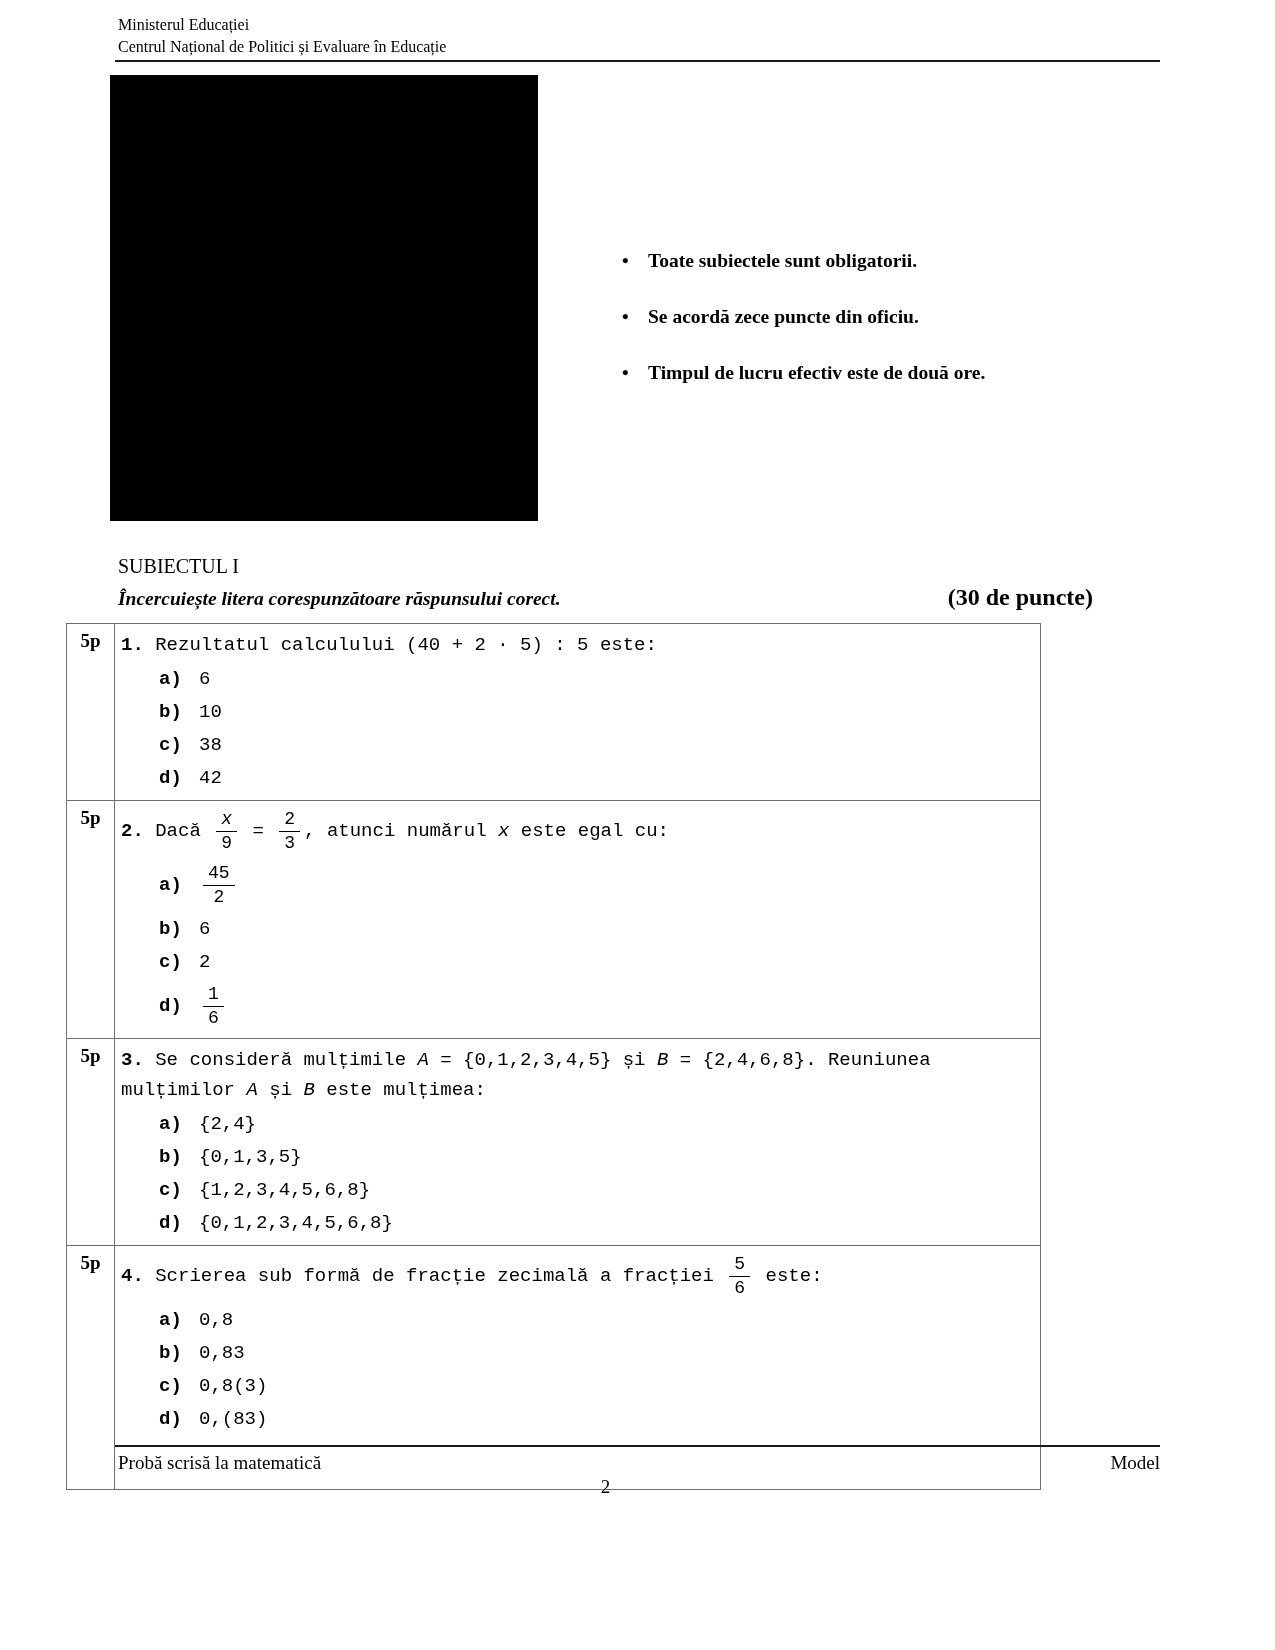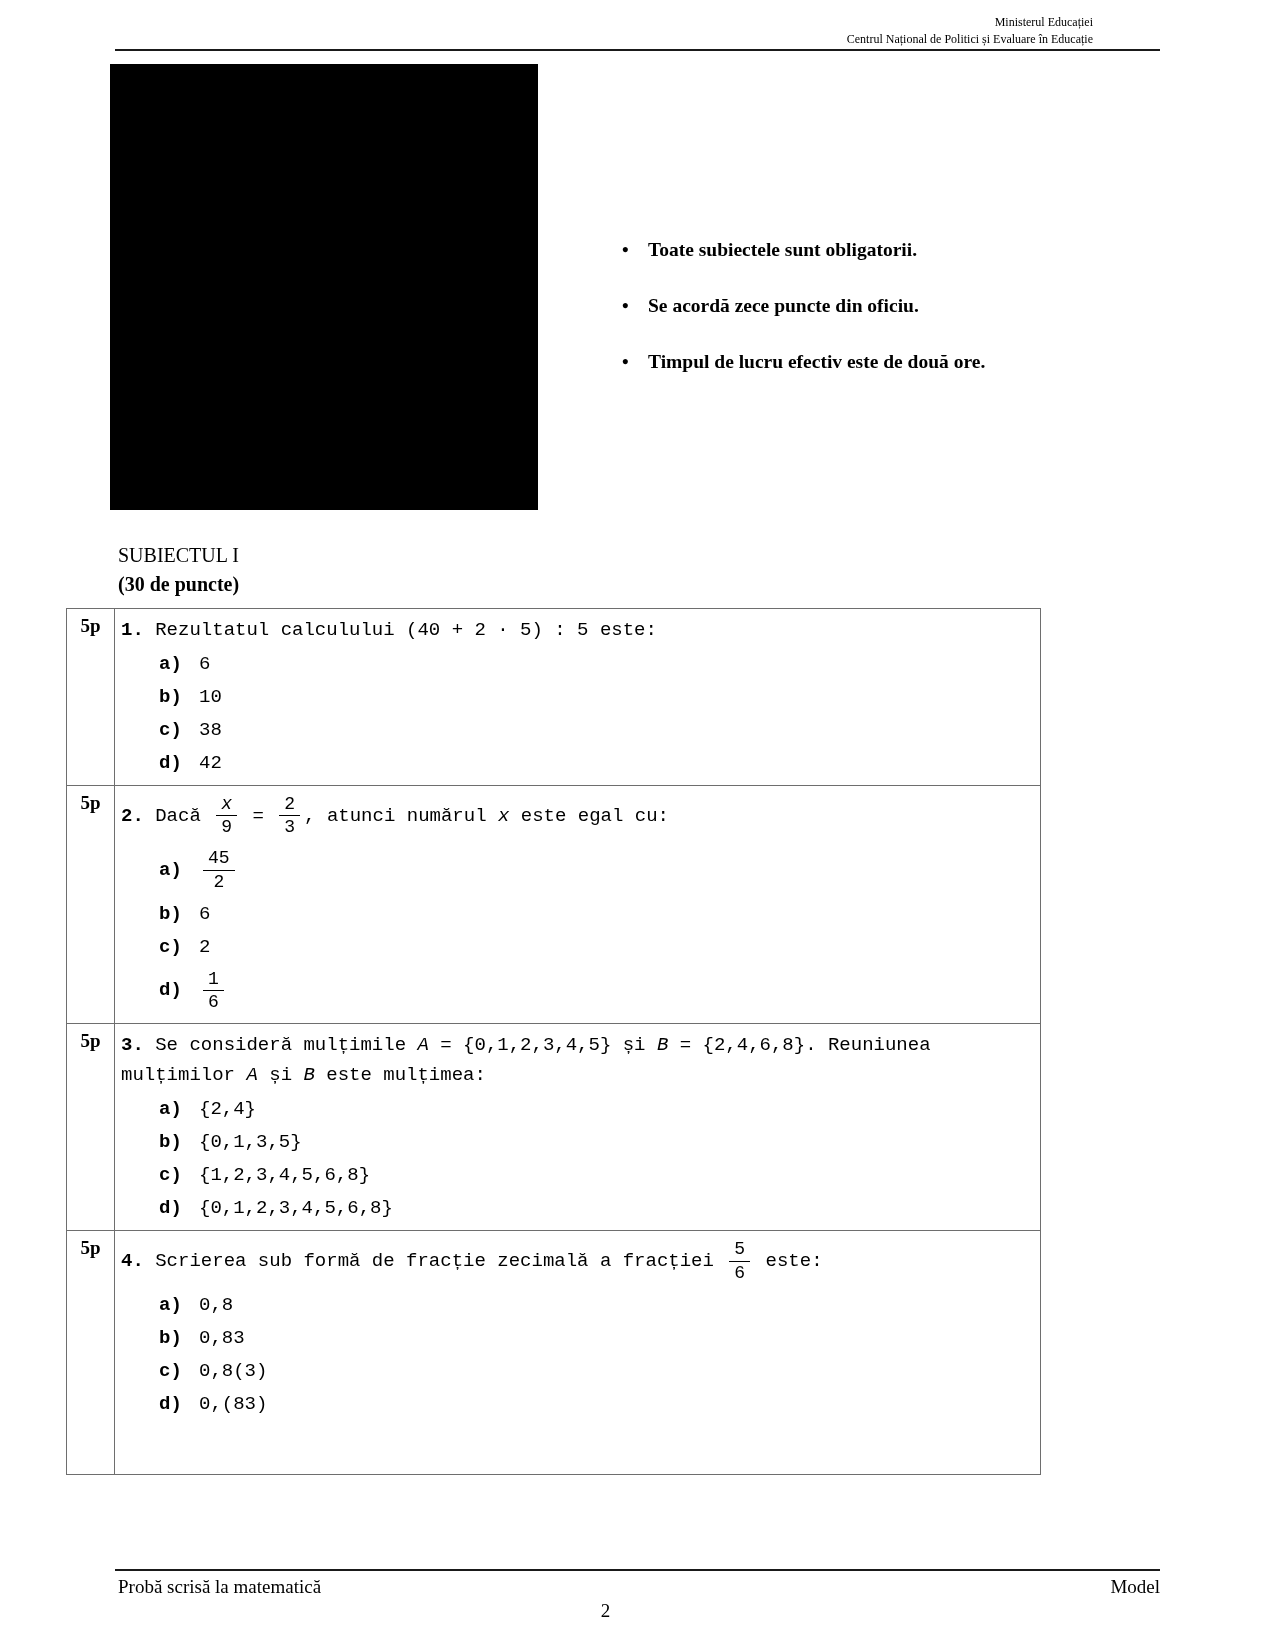--- a/index.html
+++ b/index.html
@@ -7,56 +7,56 @@
   .page {
     position:relative;
     width:1275px; height:1650px;
     margin:0 auto;
     background:#ffffff;
     font-family:"Liberation Serif","DejaVu Serif",serif;
     color:#000;
     overflow:hidden;
   }
   
-  .doc-header { padding-top:14px; margin-left:118px; width:975px; text-align:right; font-size:12px; line-height:1.4; }
+  .doc-header { padding-top:14px; margin-left:118px; width:975px; text-align:left; font-size:16px; line-height:1.4; }
   .header-rule { margin:1px 115px 0 115px; border-top:2px solid #1a1a1a; }
 
   
   .top-area { position:relative; height:490px; }
   .black-box { position:absolute; left:110px; top:13px; width:428px; height:446px; background:#000; }
   .notices { position:absolute; left:622px; top:186px; width:530px; list-style:none; }
   .notice { display:flex; align-items:flex-start; margin-bottom:30px; font-size:19.5px; font-weight:bold; line-height:26px; }
   .bullet { width:26px; font-size:19px; }
 
   
   .section-title { margin-left:118px; font-size:20px; font-weight:normal; line-height:28px; }
   .instruction-row { margin:4px 0 0 118px; width:975px; display:flex; justify-content:space-between; align-items:baseline; }
   .instruction { font-size:19.5px; font-weight:bold; font-style:italic; }
-  .points-note { font-size:20px; font-weight:bold;font-family:Liberation Serif, serif; }
+  .points-note { font-size:24px; font-weight:bold;font-family:Liberation Serif, serif; }
 
   
   .qtable { margin:12px 0 0 66px; width:975px; border:1.5px solid #6e6e6e; }
   .qrow { display:flex; }
   .qrow + .qrow { border-top:1px solid #6e6e6e; }
   .pts-cell { width:48px; flex:0 0 48px; border-right:1px solid #6e6e6e; text-align:center; padding-top:6px; font-weight:bold; font-size:19px; }
   .q-cell { flex:1; padding:6px 10px 8px 6px; font-size:19px;font-family:Liberation Mono, monospace; }
   .qrow:last-child .q-cell { padding-bottom:56px; }
   .q-line { line-height:30px; }
   .opt-row { display:flex; align-items:center; padding-left:38px; margin-top:6px; min-height:27px; line-height:27px; }
   .opt-label { width:40px; flex:0 0 40px; font-weight:bold; }
   .b { font-weight:bold; }
   .it { font-style:italic; }
 
   
   .frac { display:inline-flex; flex-direction:column; align-items:center; vertical-align:middle; margin:2px 4px; line-height:1.15; font-size:0.95em; }
   .frac .num { padding:0 5px 1px 5px; border-bottom:1.5px solid #000; }
   .frac .den { padding:1px 5px 0 5px; }
 
   
-  .doc-footer { position:absolute; left:115px; width:1045px; top:1569px; }
+  .doc-footer { position:absolute; left:115px; width:1045px; top:1445px; }
   .footer-rule { border-top:2px solid #1a1a1a; }
   .footer-row { display:flex; justify-content:space-between; padding:3px 0 0 3px; font-size:19px; line-height:25px; }
   .page-num { margin-left:3px; width:975px; text-align:center; font-size:19px; line-height:24px; }
 </style>
 </head>
 <body>
 
 <div class="page">
 
   <header class="doc-header">
@@ -79,20 +79,21 @@
       <li class="notice">
         <span class="bullet">•</span>
         <span>Timpul de lucru efectiv este de două ore.</span>
       </li>
     </ul>
   </div>
 
   <div class="section-title">SUBIECTUL I</div>
 
   <div class="instruction-row">
+    <span class="instruction">Încercuiește litera corespunzătoare răspunsului corect.</span>
     <span class="points-note">(30 de puncte)</span>
   </div>
 
   <div class="qtable" id="qtable">
       <div class="qrow">
         <div class="pts-cell">5p</div>
         <div class="q-cell">
           <div class="q-line"><span class="b">1.</span><span> Rezultatul calculului </span><span>(40 + 2 · 5) : 5</span><span> este:</span></div>
           <div class="opt-row">
             <span class="opt-label">a)</span>

